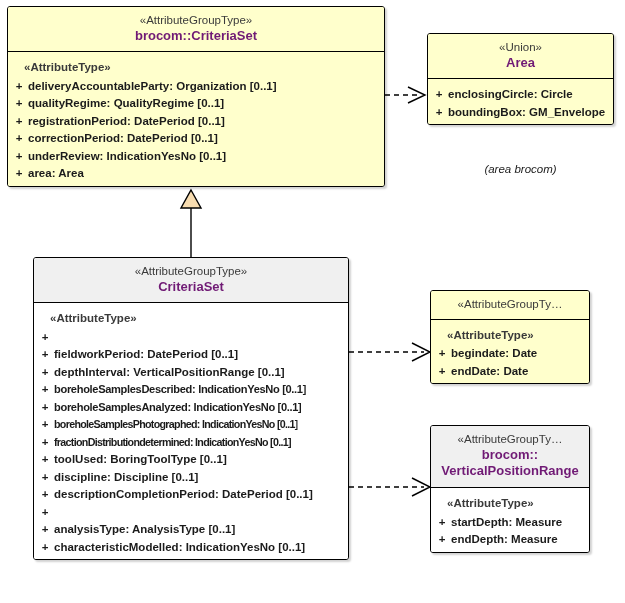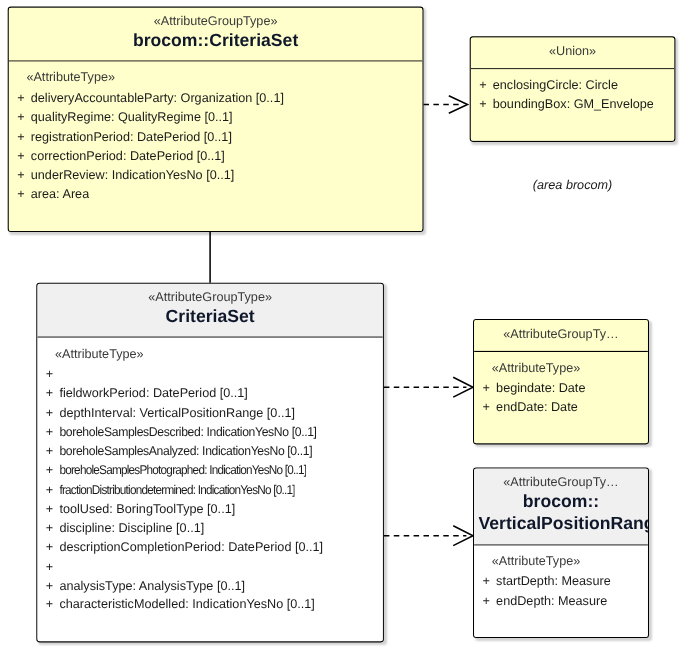--- a/index.html
+++ b/index.html
@@ -31,32 +31,33 @@
   }
   .uml-header {
     box-sizing: border-box;
     border-bottom: 1.5px solid #000000;
     text-align: center;
     padding: 6px 4px 7px 4px;
     line-height: 1.28;
   }
   .uml-body {
     box-sizing: border-box;
-    padding: 7px 2px 23px 2px;
+    padding: 7px 2px 3px 2px;
+    font-weight: bold;
   }
   .stereo {
     font-size: 11.5px;
     color: #3a3a3a;
     display: block;
     white-space: nowrap;
   }
   .cname {
-    font-size: 16px;
+    font-size: 13px;
     font-weight: bold;
-    color: #0f172a;
+    color: #701a75;
     display: block;
     white-space: nowrap;
   }
 
   
   .fill-yellow  { background: #ffffcc; }
   .fill-yellow .uml-header { background: #ffffcc; }
   .fill-yellow .uml-body   { background: #ffffcc; }
 
   .fill-white  { background: #ffffff; }
@@ -173,20 +174,21 @@
       <div class="attr-row">
         <span class="attr-vis">+</span>
         <span class="attr-text">area: Area</span>
       </div>
     </div>
   </div>
 
   <div class="uml-box fill-yellow" style="left:427px; top:33px; width:187px;">
     <div class="uml-header">
       <span class="stereo">«Union»</span>
+      <span class="cname">Area</span>
     </div>
     <div class="uml-body">
       <div class="attr-row">
         <span class="attr-vis">+</span>
         <span class="attr-text">enclosingCircle: Circle</span>
       </div>
       <div class="attr-row">
         <span class="attr-vis">+</span>
         <span class="attr-text">boundingBox: GM_Envelope</span>
       </div>

